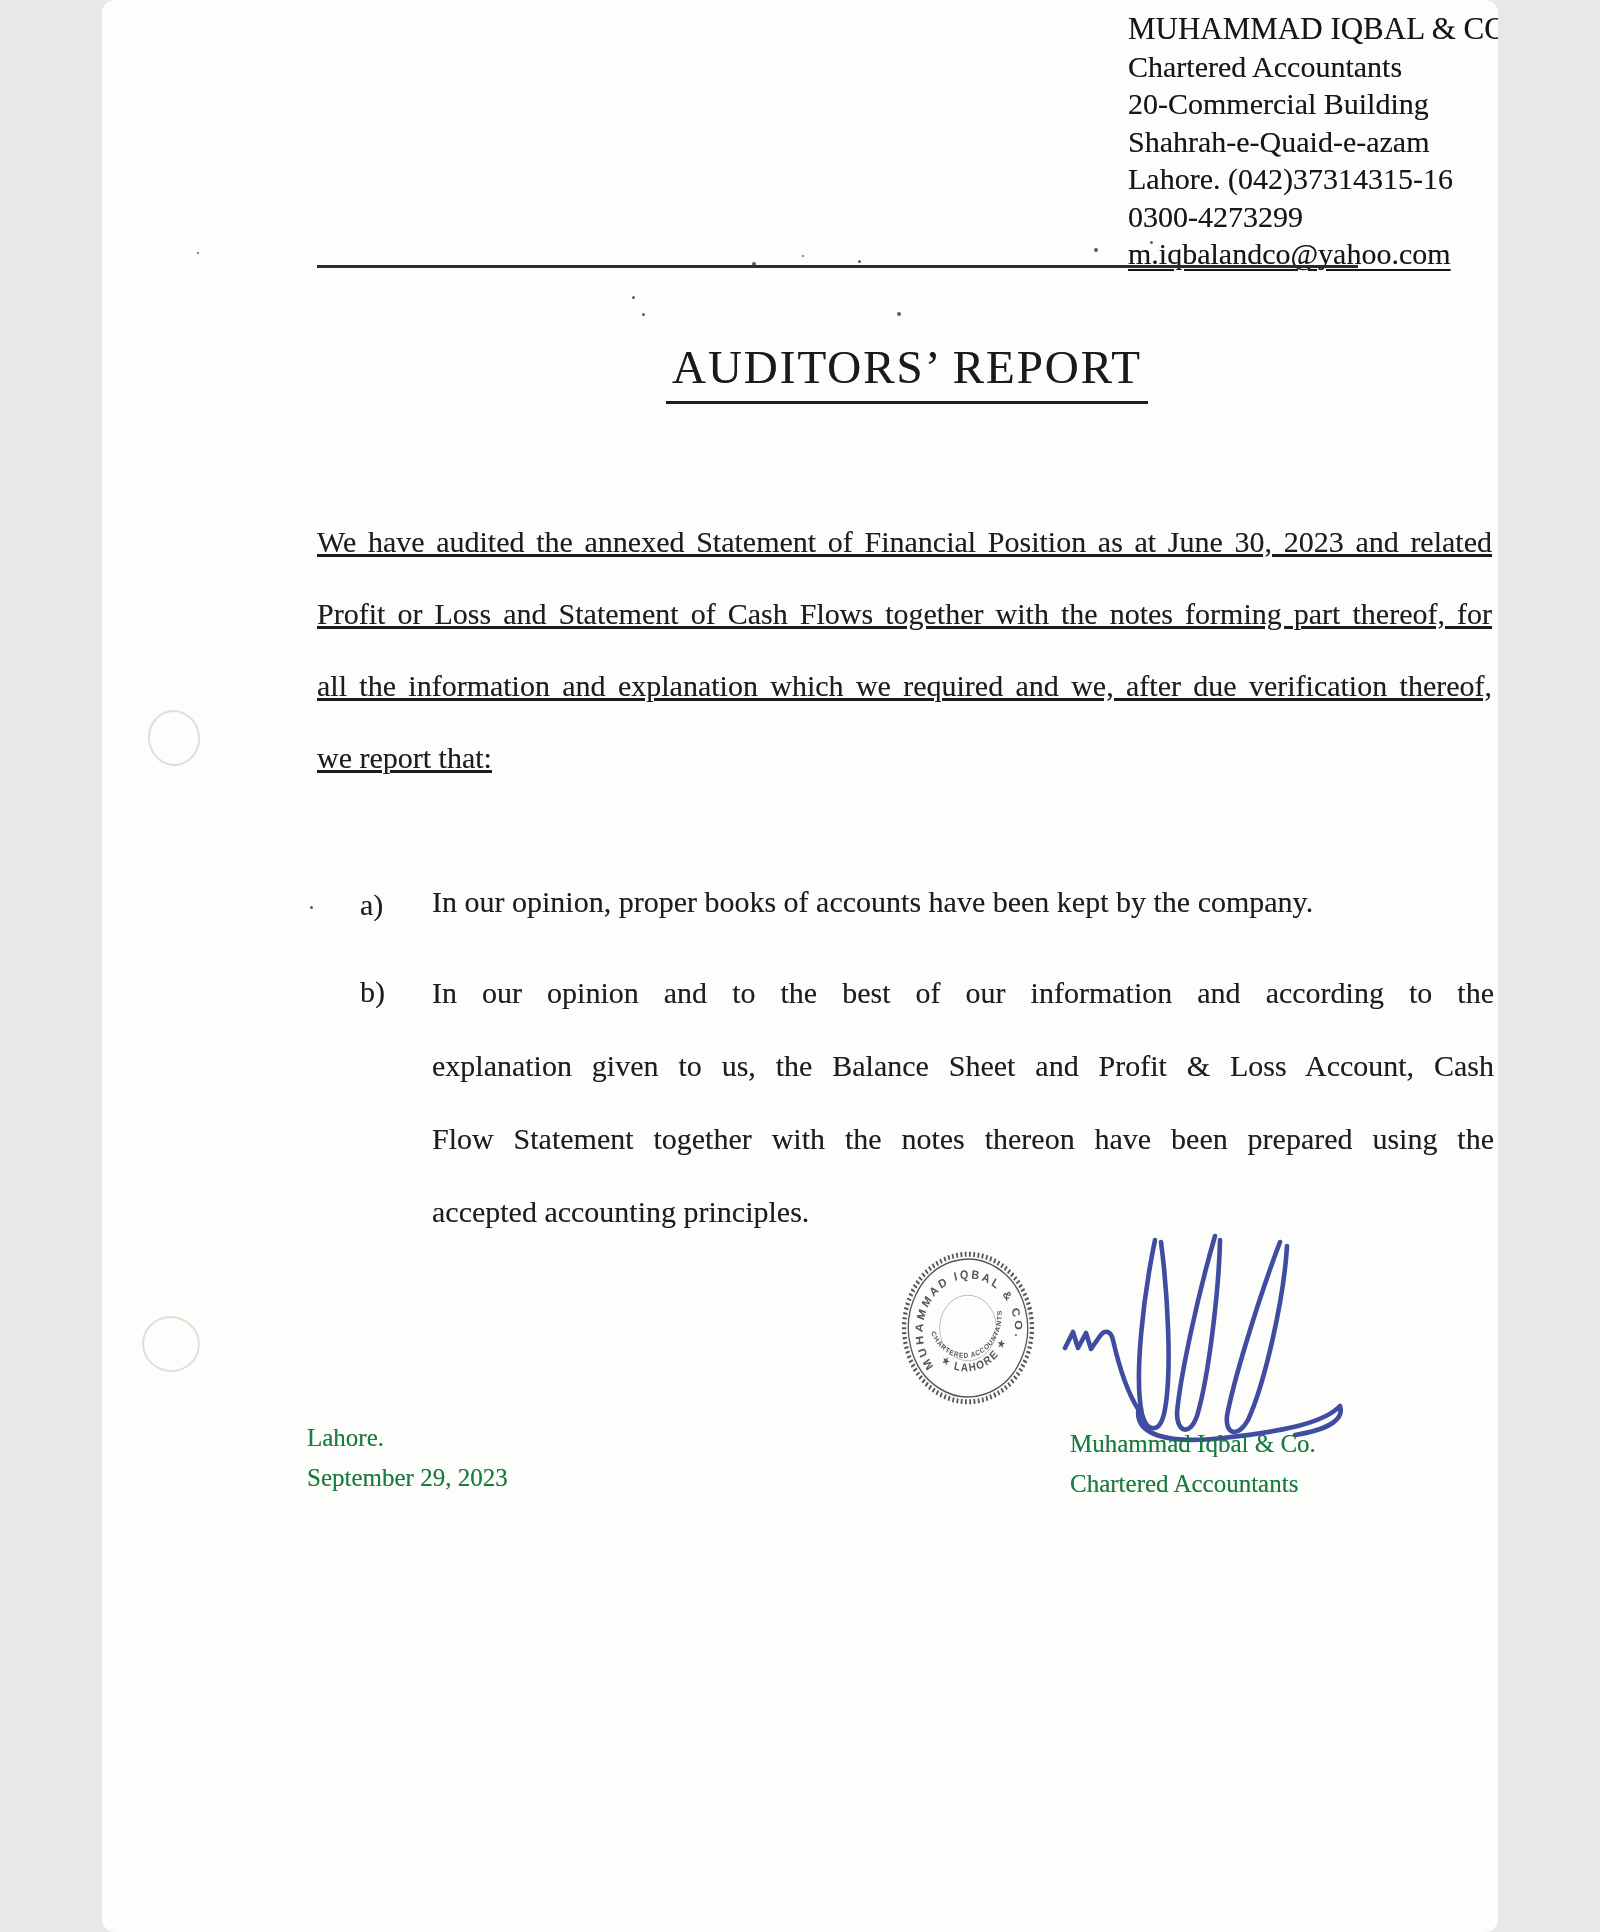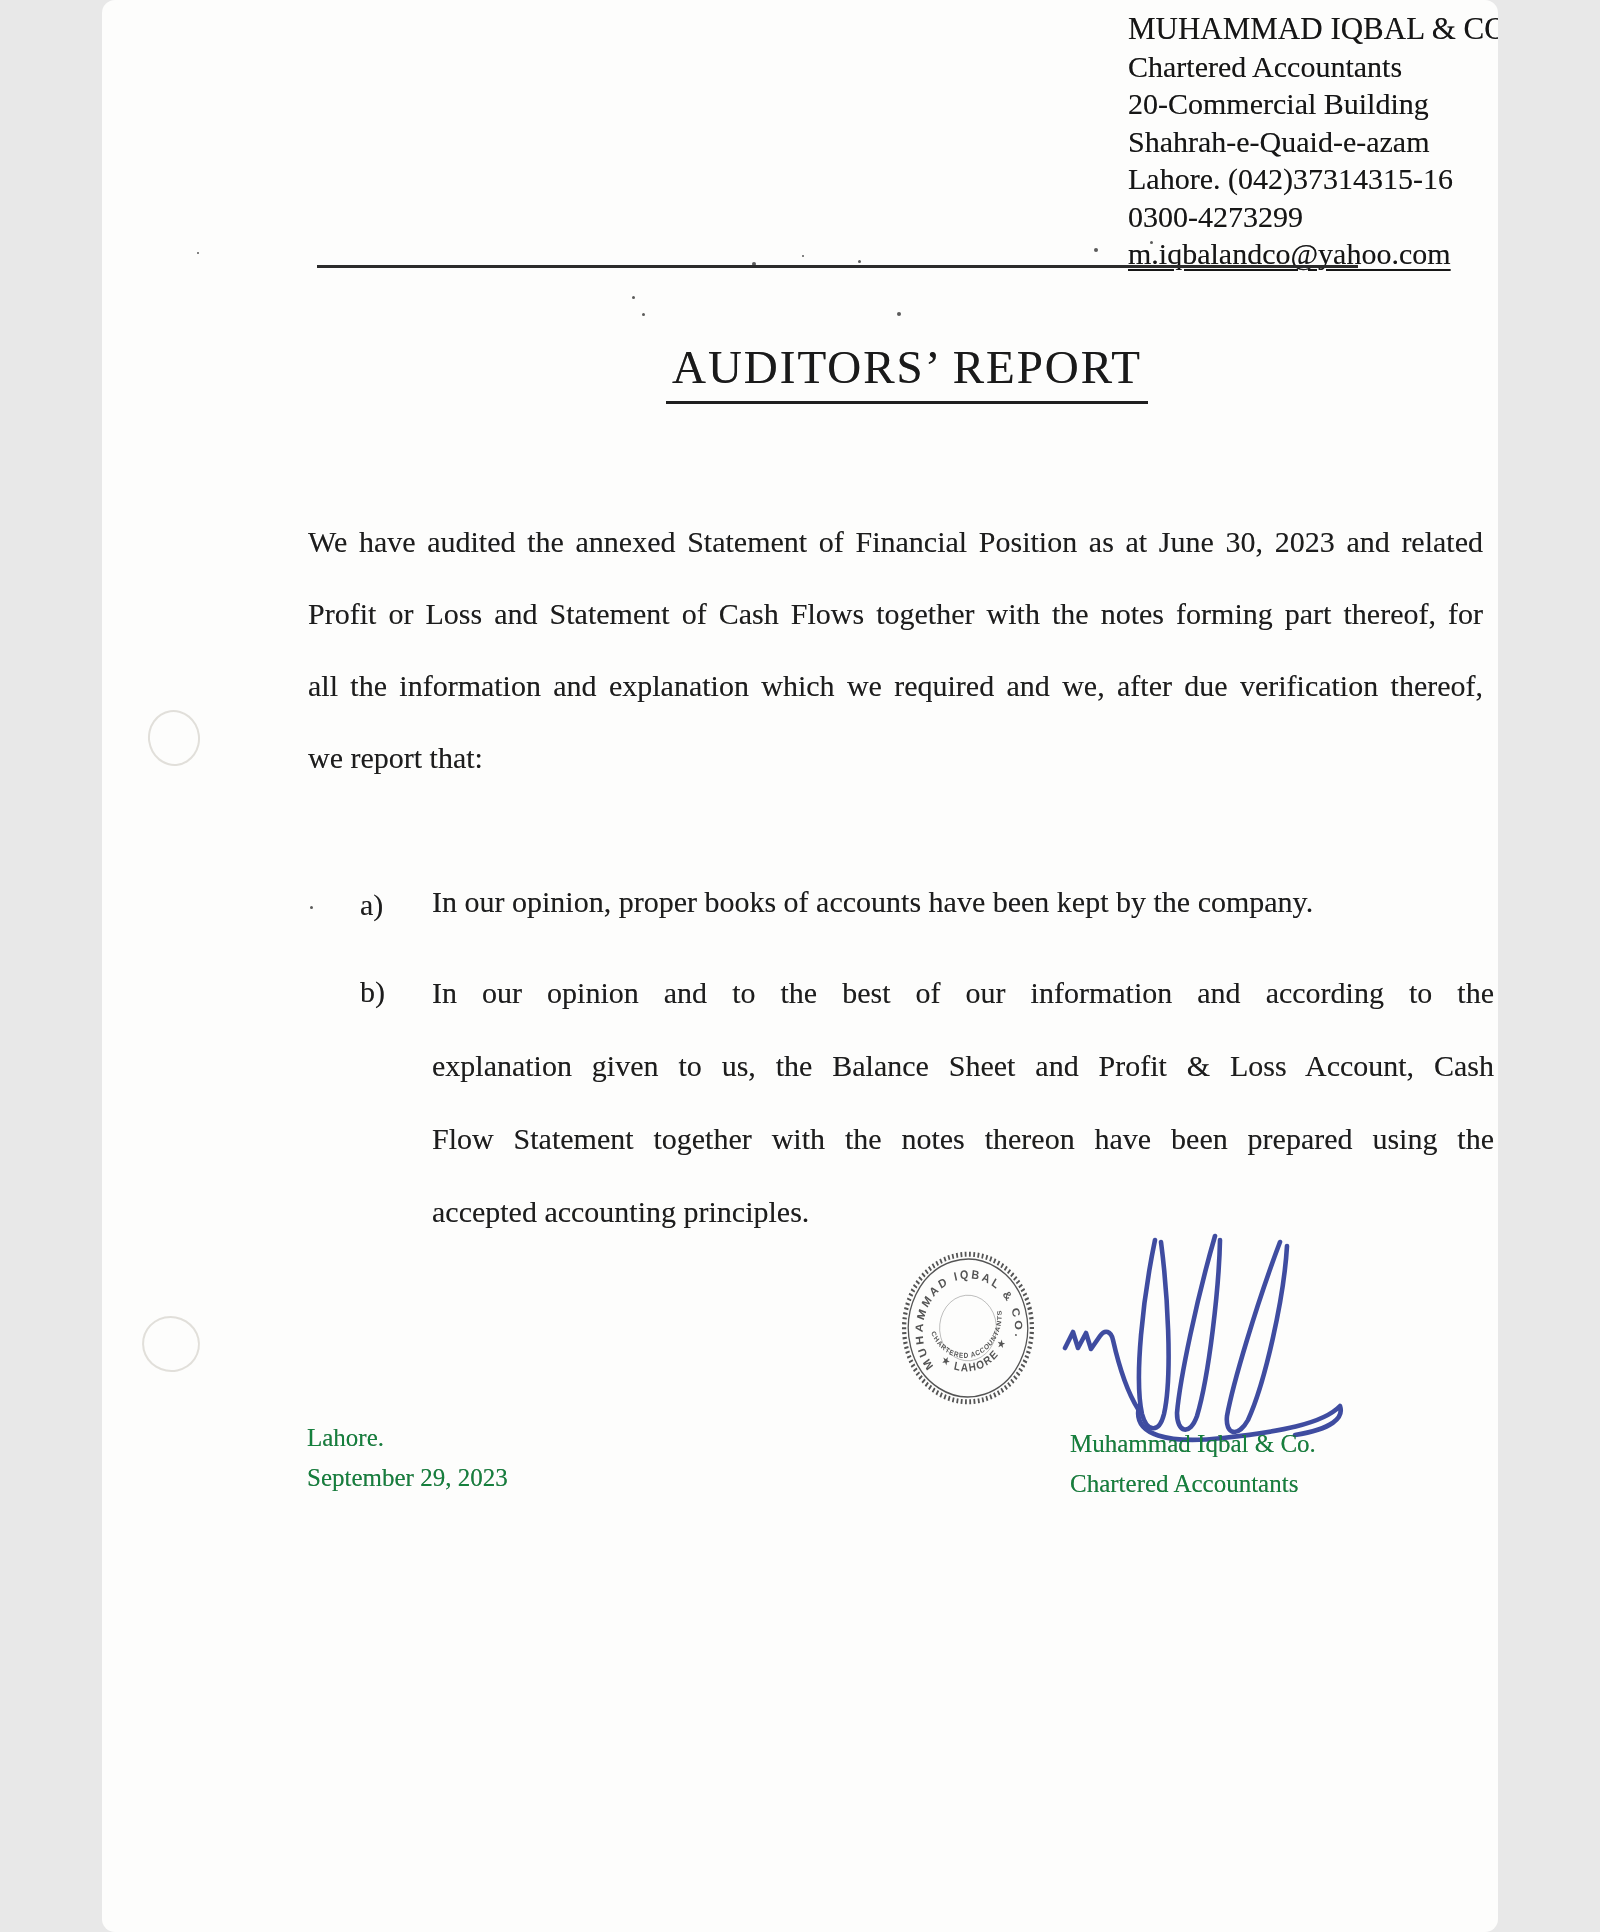--- a/index.html
+++ b/index.html
@@ -33,21 +33,21 @@
   .title-wrap{position:absolute;left:0;top:340px;width:1610px;text-align:center;}
   .title{
     display:inline-block;
     font-size:47px;letter-spacing:2px;color:#1a1a1a;
     border-bottom:3px solid #1f1f1f;
     padding:0 6px 7px 6px;
     text-shadow:0 0 .5px rgba(0,0,0,.5);
   }
   
   .textblock{position:absolute;font-size:30px;color:#1d1d1d;text-shadow:0 0 .4px rgba(0,0,0,.4);}
-  .intro{left:206px;top:506px;width:1175px;line-height:72px;}
+  .intro{left:215px;top:506px;width:1175px;line-height:72px;text-decoration:underline;}
   .ln{width:100%;}
   .just{text-align:justify;text-align-last:justify;}
   .left{text-align:left;text-align-last:left;}
   .item{position:absolute;}
   .marker{
     position:absolute;left:258px;width:60px;
     font-size:30px;color:#1d1d1d;text-shadow:0 0 .4px rgba(0,0,0,.4);
   }
   .marker-a{top:888px;}
   .marker-b{top:975px;}

